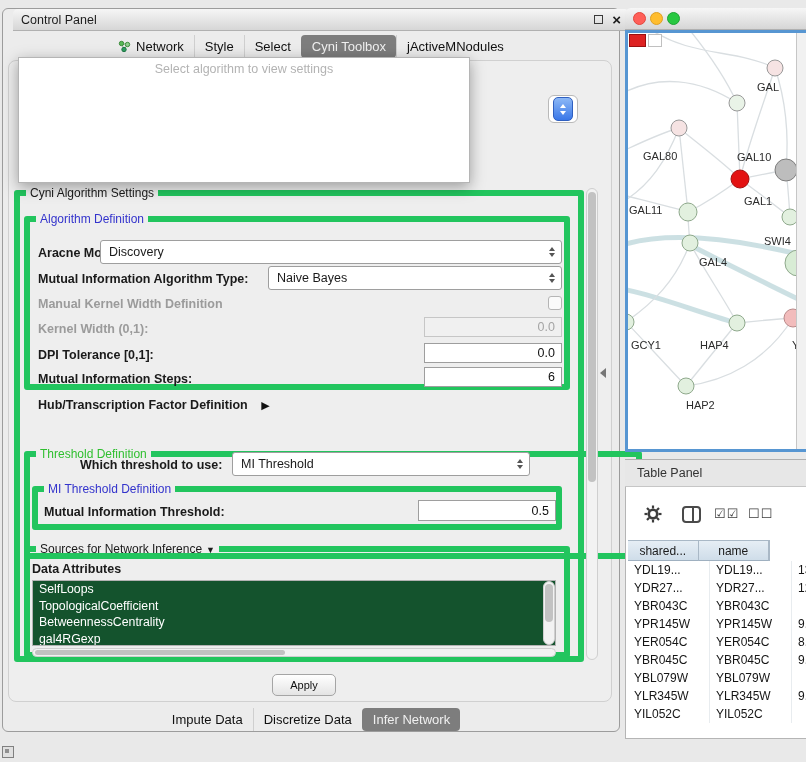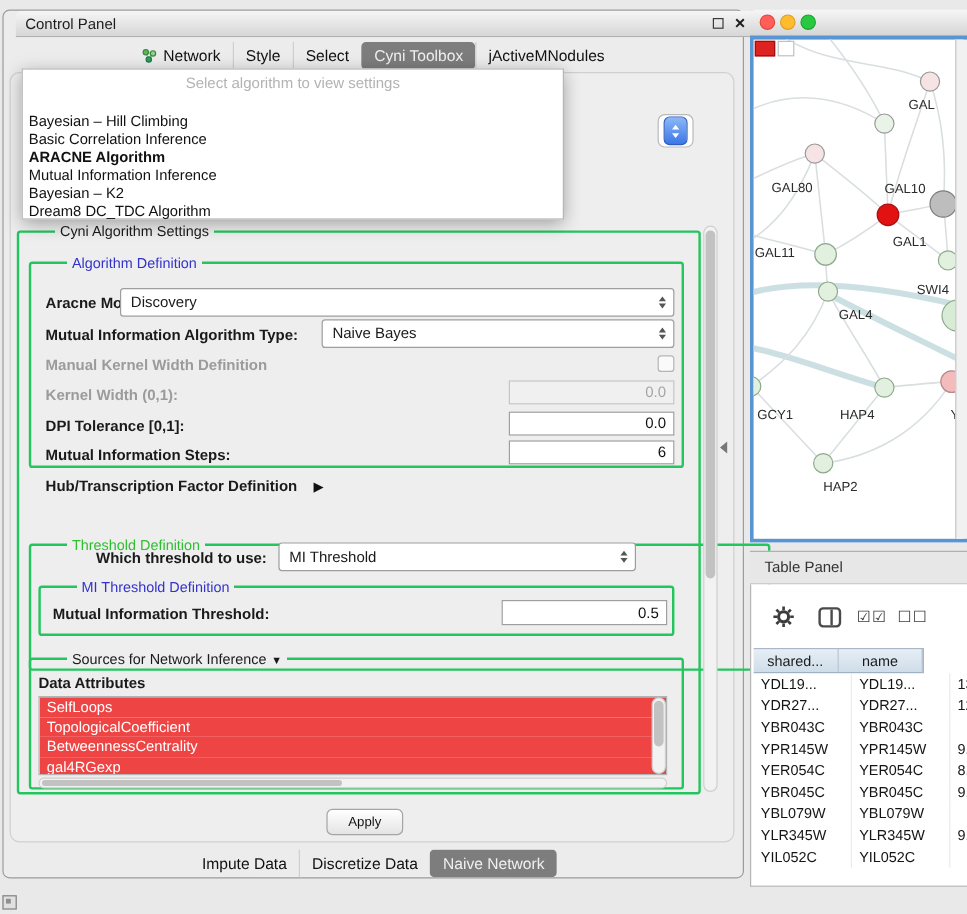--- a/index.html
+++ b/index.html
@@ -35,21 +35,21 @@
   .pop-item.sel { font-weight:bold; }
 
   
   .combo-ring { background:#fff; border:1px solid #b9b9b9; border-radius:6px; z-index:7; }
   .aqua-btn { background:linear-gradient(#8cb8f6,#3a77e8); border:1px solid #2f5fc0; border-radius:5px; z-index:8;
               display:flex; flex-direction:column; align-items:center; justify-content:center; gap:3px; }
   .tri-up-w { width:0;height:0;border-left:3.5px solid transparent;border-right:3.5px solid transparent;border-bottom:4px solid #fff; }
   .tri-down-w { width:0;height:0;border-left:3.5px solid transparent;border-right:3.5px solid transparent;border-top:4px solid #fff; }
 
   
-  fieldset.grp { position:absolute; border:2px solid #22c55e; border-radius:3px; min-inline-size:0; background:transparent;padding-left:24px; }
+  fieldset.grp { position:absolute; border:6px solid #22c55e; border-radius:3px; min-inline-size:0; background:transparent; }
   fieldset.grp legend { font-size:12px; padding:0 4px; margin-left:6px; white-space:nowrap; }
   legend.blue span { color:#3333cc; }
   legend.green span { color:#2fbf2f; }
   legend.black span { color:#1a1a1a; }
   .legend-tri { font-size:9px; color:#222; margin-left:4px; }
 
   .lbl { position:absolute; font-weight:bold; font-size:12.5px; color:#1a1a1a; white-space:nowrap; }
   .lbl.disabled { color:#9b9b9b; }
   .lbl .tri { font-weight:normal; font-size:11px; margin-left:10px; color:#111; }
 
@@ -59,21 +59,21 @@
   .tri-up { width:0;height:0;border-left:3.5px solid transparent;border-right:3.5px solid transparent;border-bottom:4px solid #555; }
   .tri-down { width:0;height:0;border-left:3.5px solid transparent;border-right:3.5px solid transparent;border-top:4px solid #555; }
 
   .field { position:absolute; background:#fff; border:1px solid #9e9e9e; display:flex; align-items:center;
            justify-content:flex-end; padding-right:6px; font-size:12.5px; color:#111; }
   .field.disabled { background:#f0f0f0; border-color:#c6c6c6; color:#a5a5a5; }
   .checkbox { position:absolute; width:14px; height:14px; border:1px solid #b5b5b5; border-radius:3px; background:#fafafa; }
 
   
   .attr-list { position:absolute; background:#fff; border:1px solid #b3b3b3; overflow:hidden; }
-  .attr-item { height:16.5px; line-height:16.5px; padding-left:6px; font-size:12.3px; color:#fff; background:#ef4444; white-space:nowrap; }
+  .attr-item { height:16.5px; line-height:16.5px; padding-left:6px; font-size:12.3px; color:#fff; background:#14532d; white-space:nowrap; }
 
   
   .sb-track-v, .sb-track-h { position:absolute; background:#f2f2f2; border:1px solid #cfcfcf; border-radius:6px; }
   .sb-thumb { position:absolute; background:#c2c2c2; border-radius:5px; }
 
   .btn { position:absolute; background:linear-gradient(#ffffff,#e4e4e4); border:1px solid #a5a5a5; border-radius:5px;
          font-size:11px; display:flex; align-items:center; justify-content:center; color:#111; }
 
   
   .tl { width:13px; height:13px; border-radius:50%; }
@@ -146,28 +146,20 @@
   <div class="content-frame abs" style="left:8px;top:60px;width:604px;height:642px;"></div>
 
   <div class="combo-ring abs" style="left:548px;top:95px;width:30px;height:28px;"></div>
   <div class="aqua-btn abs" style="left:553px;top:97px;width:20px;height:24px;">
     <span class="tri-up-w"></span>
     <span class="tri-down-w"></span>
   </div>
 
   <div class="pop abs" style="left:18px;top:57px;width:452px;height:126px;">
     <div class="pop-placeholder">Select algorithm to view settings</div>
-    <div class="pop-list">
-        <div class="pop-item">Bayesian – Hill Climbing</div>
-        <div class="pop-item">Basic Correlation Inference</div>
-        <div class="pop-item sel">ARACNE Algorithm</div>
-        <div class="pop-item">Mutual Information Inference</div>
-        <div class="pop-item">Bayesian – K2</div>
-        <div class="pop-item">Dream8 DC_TDC Algorithm</div>
-      </div>
   </div>
 
   <fieldset class="grp" style="left:14px;top:186px;width:570px;height:476px;">
     <legend class="black"><span>Cyni Algorithm Settings</span></legend>
   </fieldset>
 
   <fieldset class="grp" style="left:24px;top:212px;width:546px;height:178px;">
     <legend class="blue"><span>Algorithm Definition</span></legend>
   </fieldset>
 
@@ -250,21 +242,21 @@
 
   <div class="btn" style="left:272px;top:674px;width:64px;height:22px;">Apply</div>
   <div class="tabs-row abs" style="left:2px;top:706px;width:618px;height:26px;">
       <div class="tab">
         <span>Impute Data</span>
       </div>
       <div class="tab">
         <span>Discretize Data</span>
       </div>
       <div class="tab active">
-        <span>Naive Network</span>
+        <span>Infer Network</span>
       </div>
     </div>
 
   <div class="collapse-arrow abs" style="left:600px;top:368px;"></div>
 
   <div class="titlebar abs" style="left:625px;top:8px;width:181px;height:22px;border-radius:6px 0 0 0;">
     <span style="display:flex;gap:4px;">
       <span class="tl red"></span>
       <span class="tl yellow"></span>
       <span class="tl green"></span>

